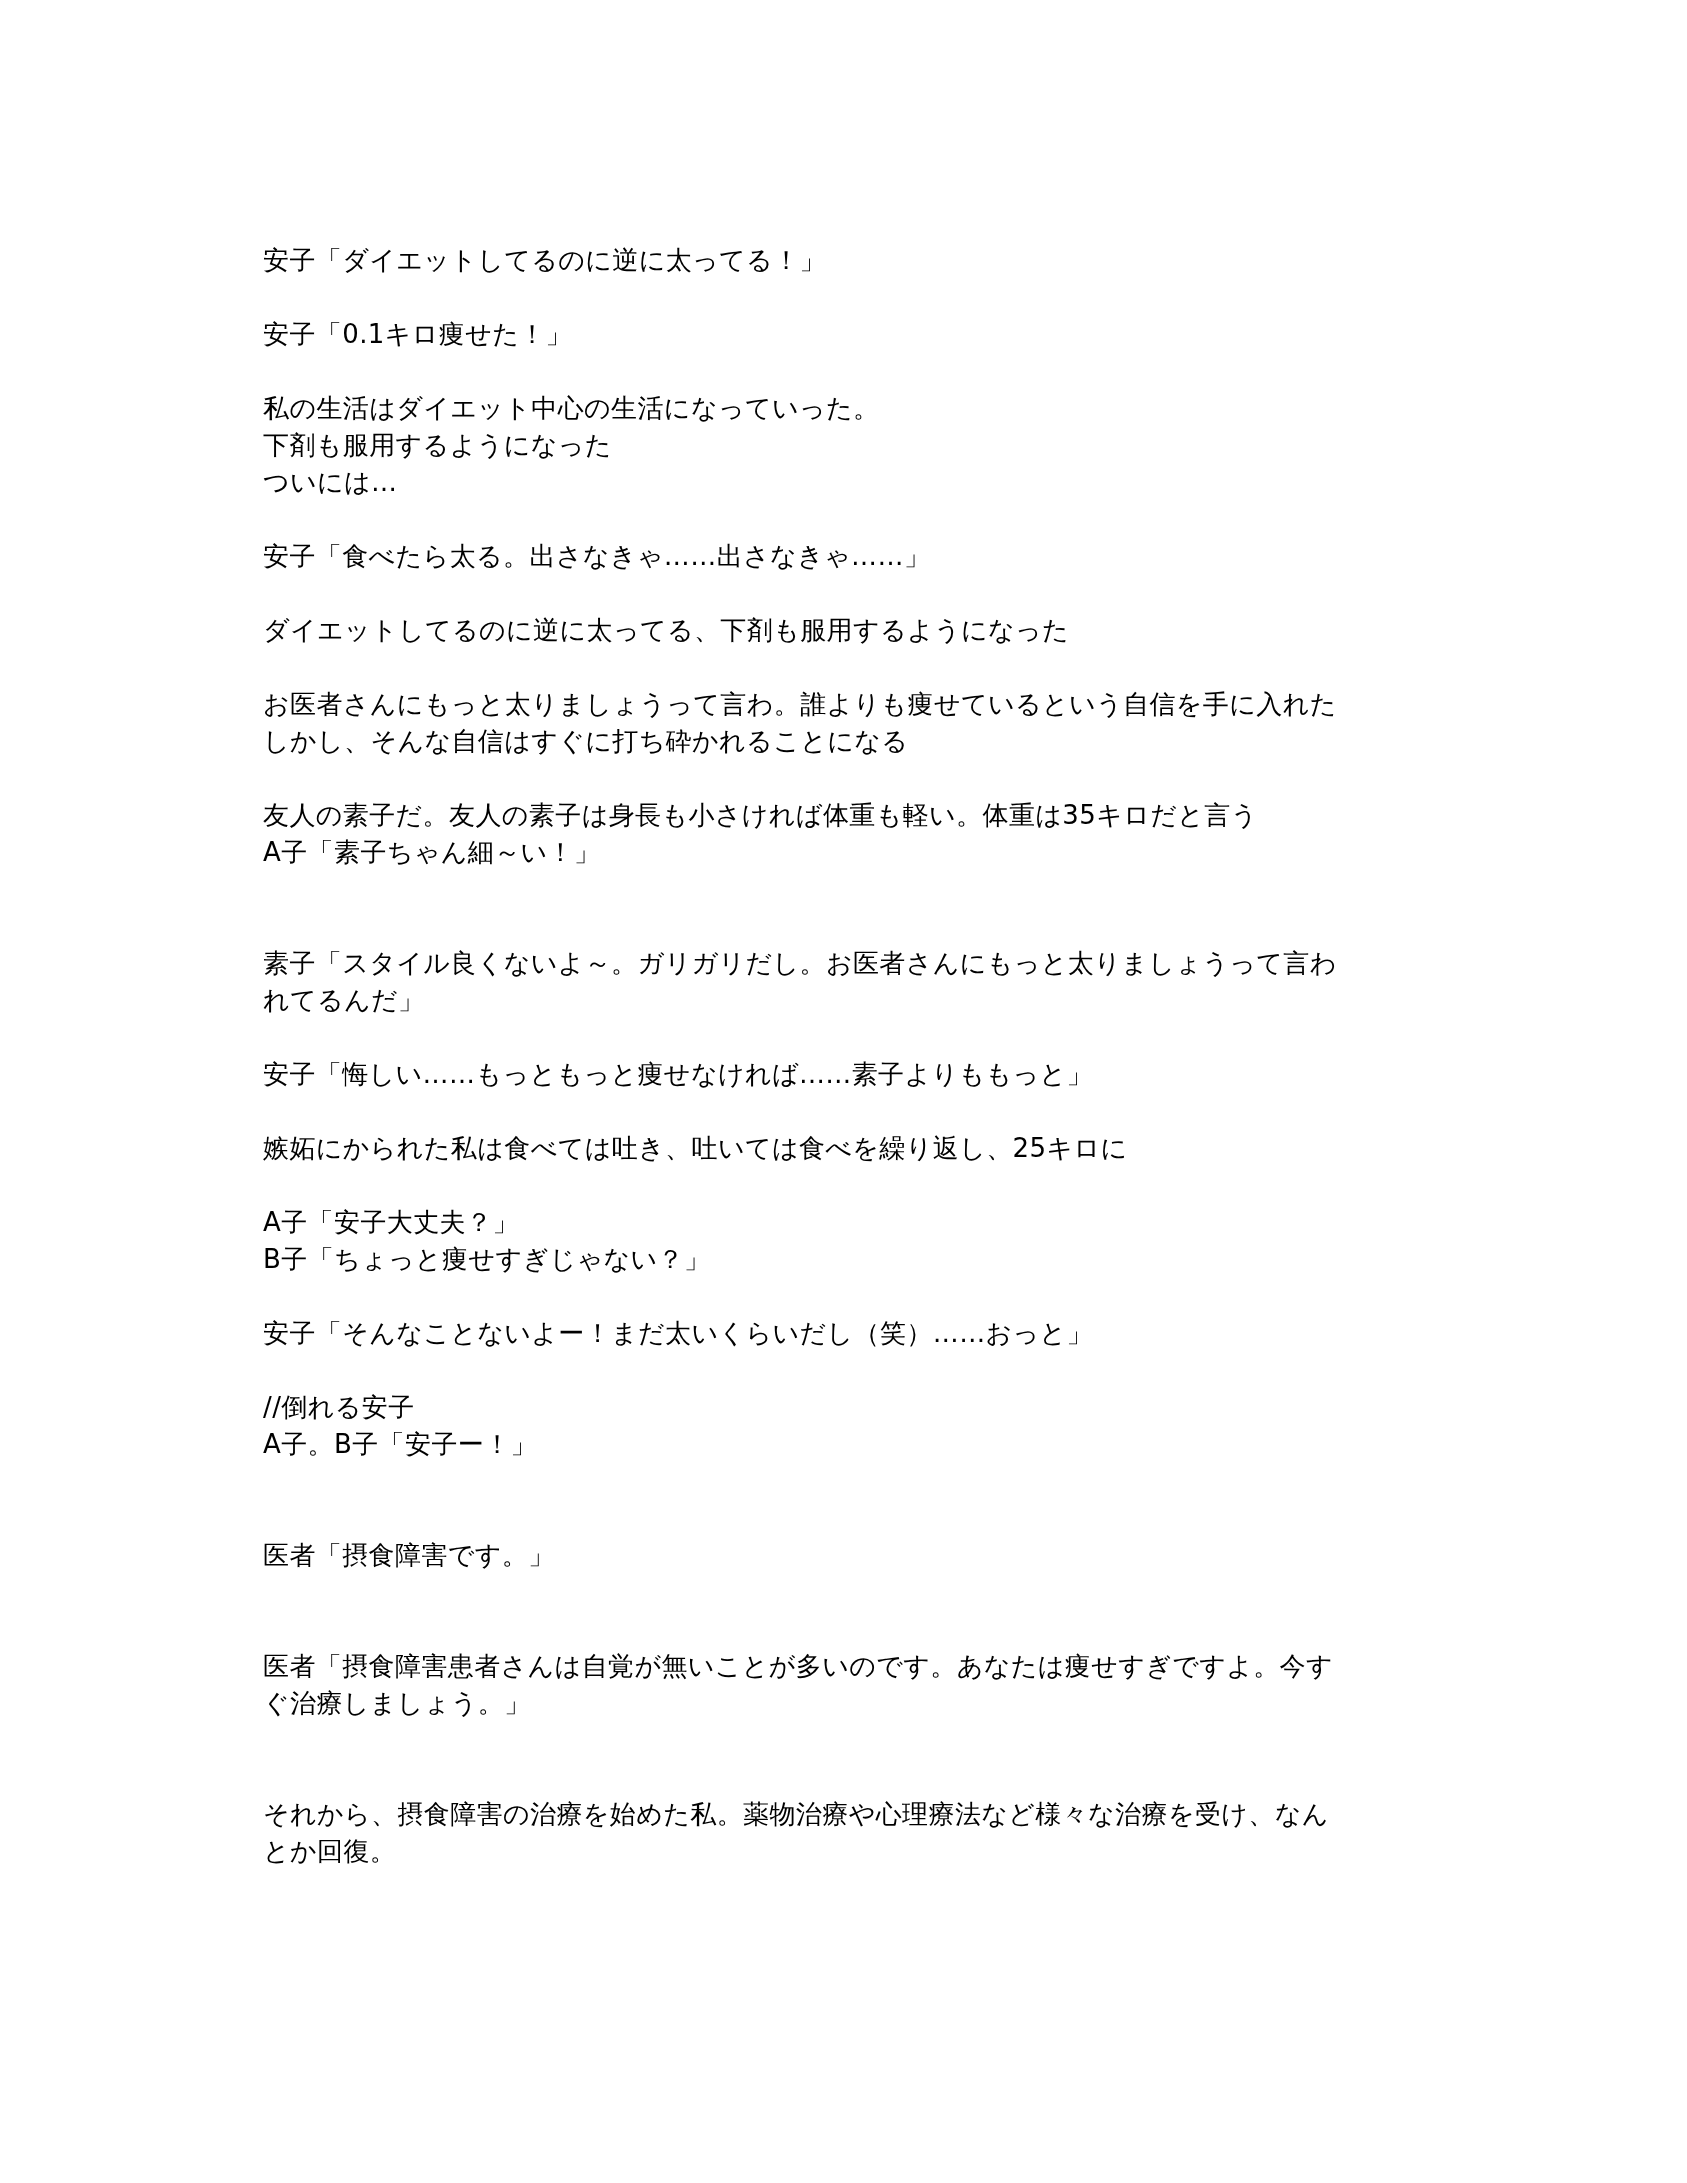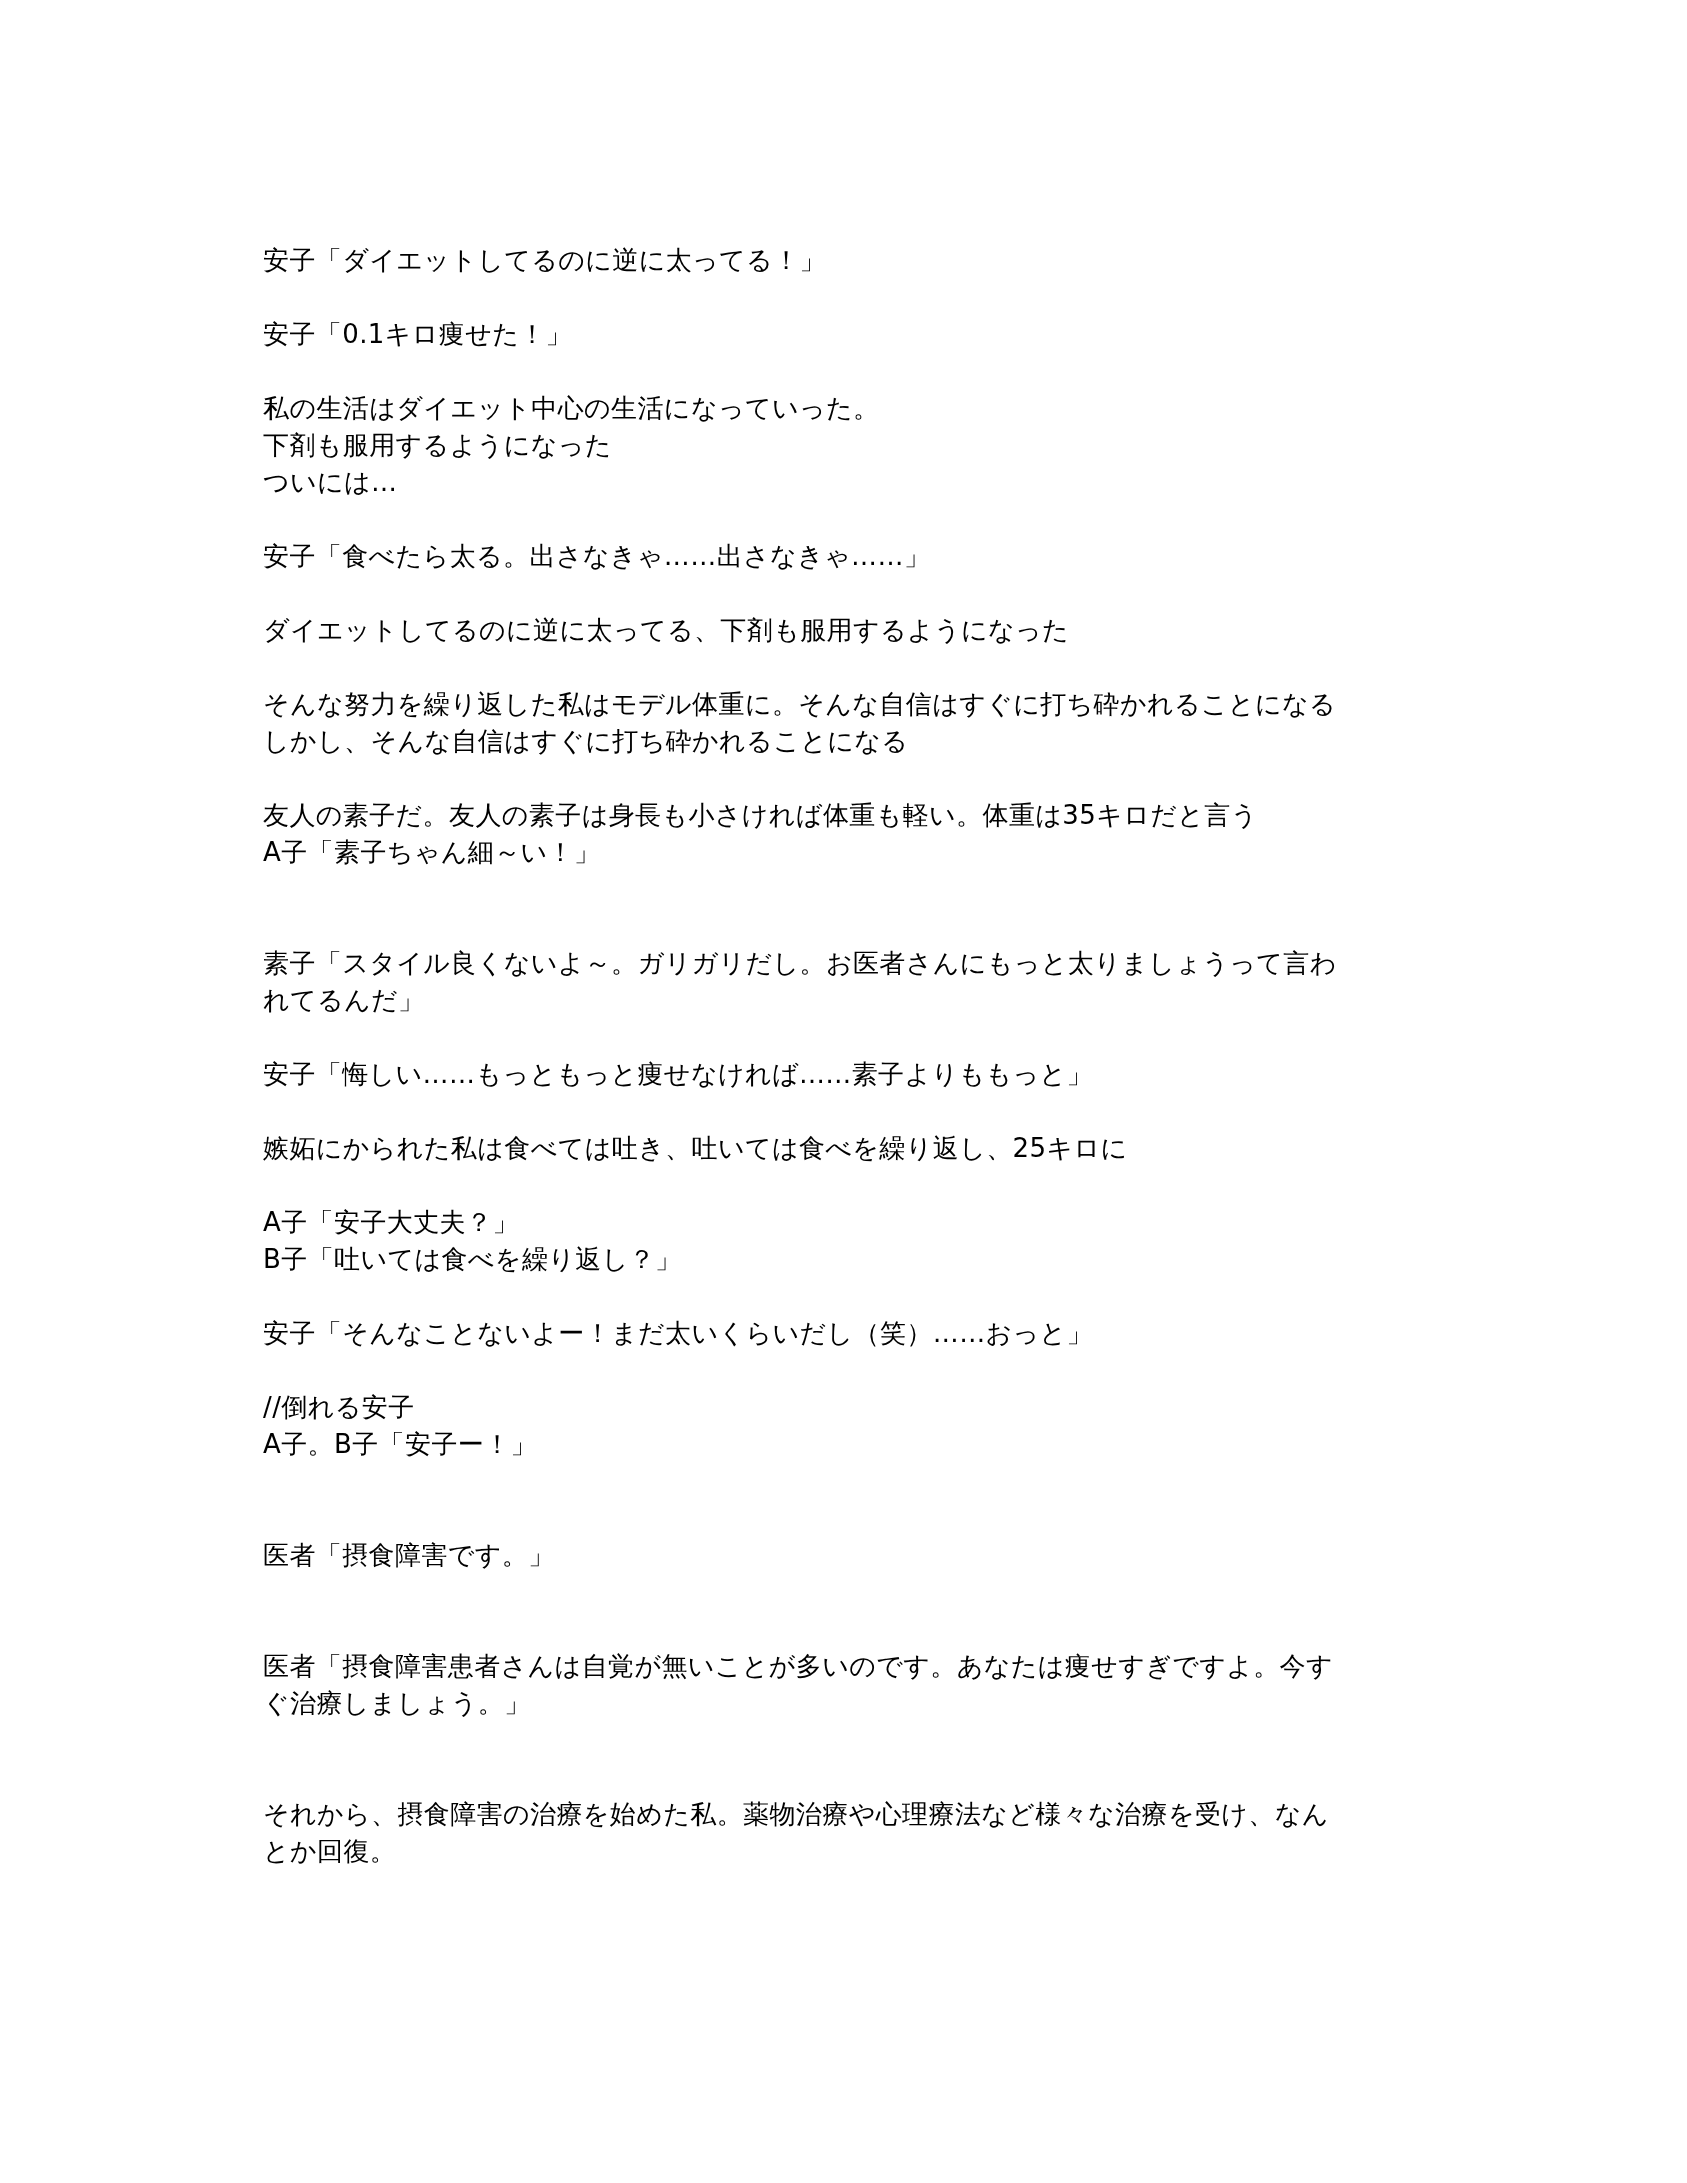--- a/index.html
+++ b/index.html
@@ -51,36 +51,36 @@
     <span class="line">安子「0.1キロ痩せた！」</span>
     <span class="line blank"></span>
     <span class="line">私の生活はダイエット中心の生活になっていった。</span>
     <span class="line">下剤も服用するようになった</span>
     <span class="line">ついには…</span>
     <span class="line blank"></span>
     <span class="line">安子「食べたら太る。出さなきゃ……出さなきゃ……」</span>
     <span class="line blank"></span>
     <span class="line">ダイエットしてるのに逆に太ってる、下剤も服用するようになった</span>
     <span class="line blank"></span>
-    <span class="line">そんな努力を繰り返した私はモデル体重に。そんな自信はすぐに打ち砕かれることになる</span>
+    <span class="line">お医者さんにもっと太りましょうって言わ。誰よりも痩せているという自信を手に入れた</span>
     <span class="line">しかし、そんな自信はすぐに打ち砕かれることになる</span>
     <span class="line blank"></span>
     <span class="line">友人の素子だ。友人の素子は身長も小さければ体重も軽い。体重は35キロだと言う</span>
     <span class="line">A子「素子ちゃん細～い！」</span>
     <span class="line blank"></span>
     <span class="line blank"></span>
     <span class="line">素子「スタイル良くないよ～。ガリガリだし。お医者さんにもっと太りましょうって言わ</span>
     <span class="line">れてるんだ」</span>
     <span class="line blank"></span>
     <span class="line">安子「悔しい……もっともっと痩せなければ……素子よりももっと」</span>
     <span class="line blank"></span>
     <span class="line">嫉妬にかられた私は食べては吐き、吐いては食べを繰り返し、25キロに</span>
     <span class="line blank"></span>
     <span class="line">A子「安子大丈夫？」</span>
-    <span class="line">B子「吐いては食べを繰り返し？」</span>
+    <span class="line">B子「ちょっと痩せすぎじゃない？」</span>
     <span class="line blank"></span>
     <span class="line">安子「そんなことないよー！まだ太いくらいだし（笑）……おっと」</span>
     <span class="line blank"></span>
     <span class="line">//倒れる安子</span>
     <span class="line">A子。B子「安子ー！」</span>
     <span class="line blank"></span>
     <span class="line blank"></span>
     <span class="line">医者「摂食障害です。」</span>
     <span class="line blank"></span>
     <span class="line blank"></span>

